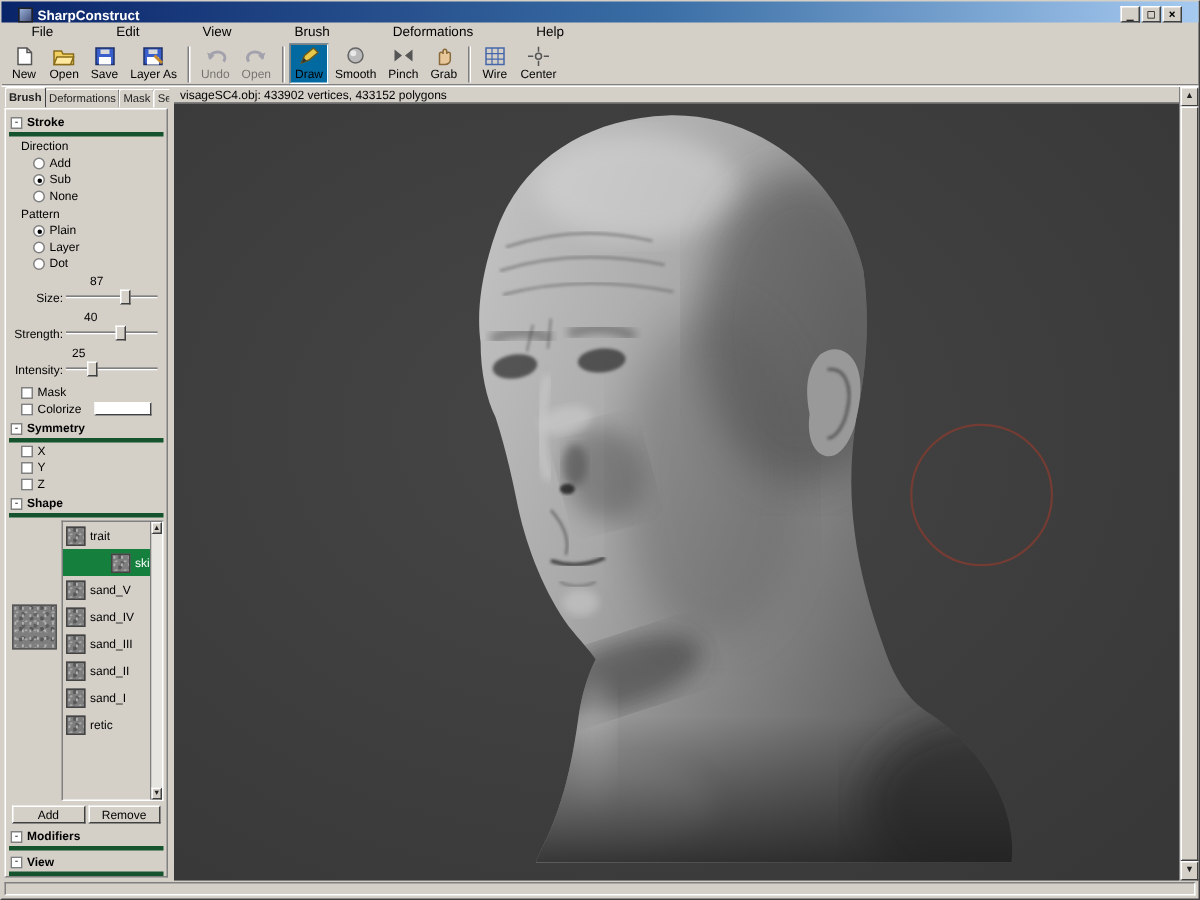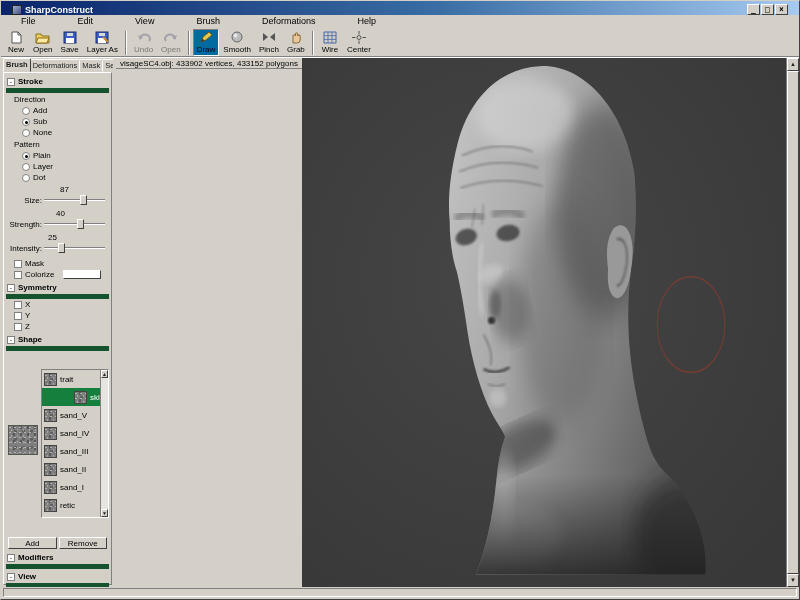--- a/index.html
+++ b/index.html
@@ -22,49 +22,49 @@
   .tb { display:flex; flex-direction:column; align-items:center; justify-content:center; min-width:26px; height:27px; padding:1px 3px; background:transparent; border:1px solid transparent; font-size:8px; gap:1px; }
   .tb.active { border-color:#808080 #fff #fff #808080; background:#0369a1; }
   .tb.disabled { opacity:.45; }
   .tb-icon { height:13px; display:flex; align-items:center; }
   .tb-sep { width:2px; height:24px; border-left:1px solid #808080; border-right:1px solid #fff; margin:0 3px; }
 
   
   .main { flex:1; display:flex; min-height:0; }
   .left-panel { width:112px; flex:0 0 auto; display:flex; flex-direction:column; padding:1px 1px 2px 2px; overflow:hidden; }
   .splitter { width:3px; flex:0 0 auto; background:#d4d0c8; }
-  .viewport-col { flex:1; display:flex; flex-direction:row; min-width:0; }
+  .viewport-col { flex:1; display:flex; flex-direction:column; min-width:0; }
 
   
   .tabs { display:flex; align-items:flex-end; height:13px; flex:0 0 auto; white-space:nowrap; }
   .tab { font-size:7.5px; padding:1px 2px; background:#d4d0c8; border:1px solid; border-color:#fff #404040 #d4d0c8 #fff; border-radius:2px 2px 0 0; margin-right:-1px; color:#222; }
   .tab.active { font-weight:bold; padding-bottom:2px; position:relative; z-index:2; }
   .panel-body { flex:1; display:flex; flex-direction:column; border:1px solid; border-color:#fff #808080 #808080 #fff; padding:1px 2px; min-height:0; }
 
   
-  .group-hdr { display:flex; align-items:center; gap:3px; border-bottom:5px solid #14532d; padding:1px 1px 2px 1px; margin-top:2px; }
+  .group-hdr { display:flex; align-items:center; gap:3px; border-bottom:3px solid #14532d; padding:1px 1px 2px 1px; margin-top:2px; }
   .expander { width:8px; height:8px; border:1px solid #808080; background:#fff; font-size:7px; line-height:6px; text-align:center; flex:0 0 auto; }
   .hdr-label { font-weight:bold; font-size:8px; }
   .sub-label { font-weight:normal; margin:2px 0 1px 8px; }
   .opt-row { display:flex; align-items:center; gap:3px; margin:1px 0 1px 16px; height:9px; }
   .opt-row.chk { margin-left:8px; }
   .radio { width:8px; height:8px; border-radius:50%; background:#fff; border:1px solid #808080; position:relative; flex:0 0 auto; }
   .radio.on::after { content:""; position:absolute; left:2px; top:2px; width:3px; height:3px; border-radius:50%; background:#000; }
   .checkbox { width:8px; height:8px; background:#fff; border:1px solid #808080; flex:0 0 auto; }
   .swatch { width:38px; height:9px; background:#fff; border:1px solid; border-color:#fff #404040 #404040 #fff; margin-left:6px; }
   .slider-block { margin:2px 0 1px 2px; }
   .slider-value { font-size:8px; height:9px; }
   .slider-row { display:flex; align-items:center; height:12px; gap:2px; }
   .slider-label { width:34px; flex:0 0 auto;text-align:right; }
   .slider { position:relative; flex:1; height:12px; }
   .slider-track { position:absolute; left:0; right:4px; top:5px; height:2px; border-top:1px solid #808080; border-bottom:1px solid #fff; background:#a8a49c; }
   .slider-thumb { position:absolute; top:1px; width:7px; height:10px; background:#d4d0c8; border:1px solid; border-color:#fff #404040 #404040 #fff; }
 
   
-  .shape-body { display:flex; margin:18px 0; height:149px; flex:0 0 auto; }
+  .shape-body { display:flex; margin:2px 0; height:187px; flex:0 0 auto; }
   .shape-preview { width:30px; height:30px; margin:56px 3px 0 2px; border:1px solid #555; flex:0 0 auto; }
   .noise { background-color:#7e7e7e; background-image:
     radial-gradient(circle at 25% 30%, #b2b2b2 0 15%, rgba(0,0,0,0) 16%),
     radial-gradient(circle at 70% 20%, #585858 0 18%, rgba(0,0,0,0) 19%),
     radial-gradient(circle at 40% 70%, #a6a6a6 0 14%, rgba(0,0,0,0) 15%),
     radial-gradient(circle at 80% 65%, #606060 0 16%, rgba(0,0,0,0) 17%),
     radial-gradient(circle at 55% 45%, #929292 0 12%, rgba(0,0,0,0) 13%);
     background-size:5px 5px,7px 7px,6px 6px,8px 8px,4px 4px; }
   .shape-list { flex:1; display:flex; border:1px solid; border-color:#808080 #fff #fff #808080; background:#d4d0c8; min-width:0; }
   .shape-items { flex:1; overflow:hidden; }

